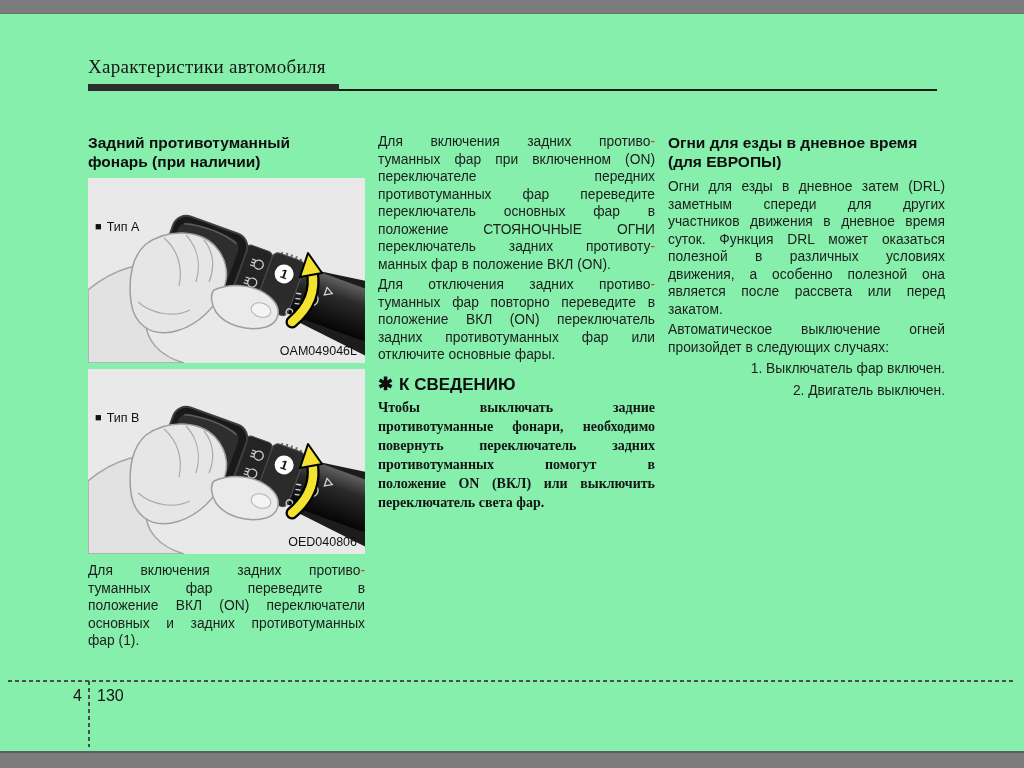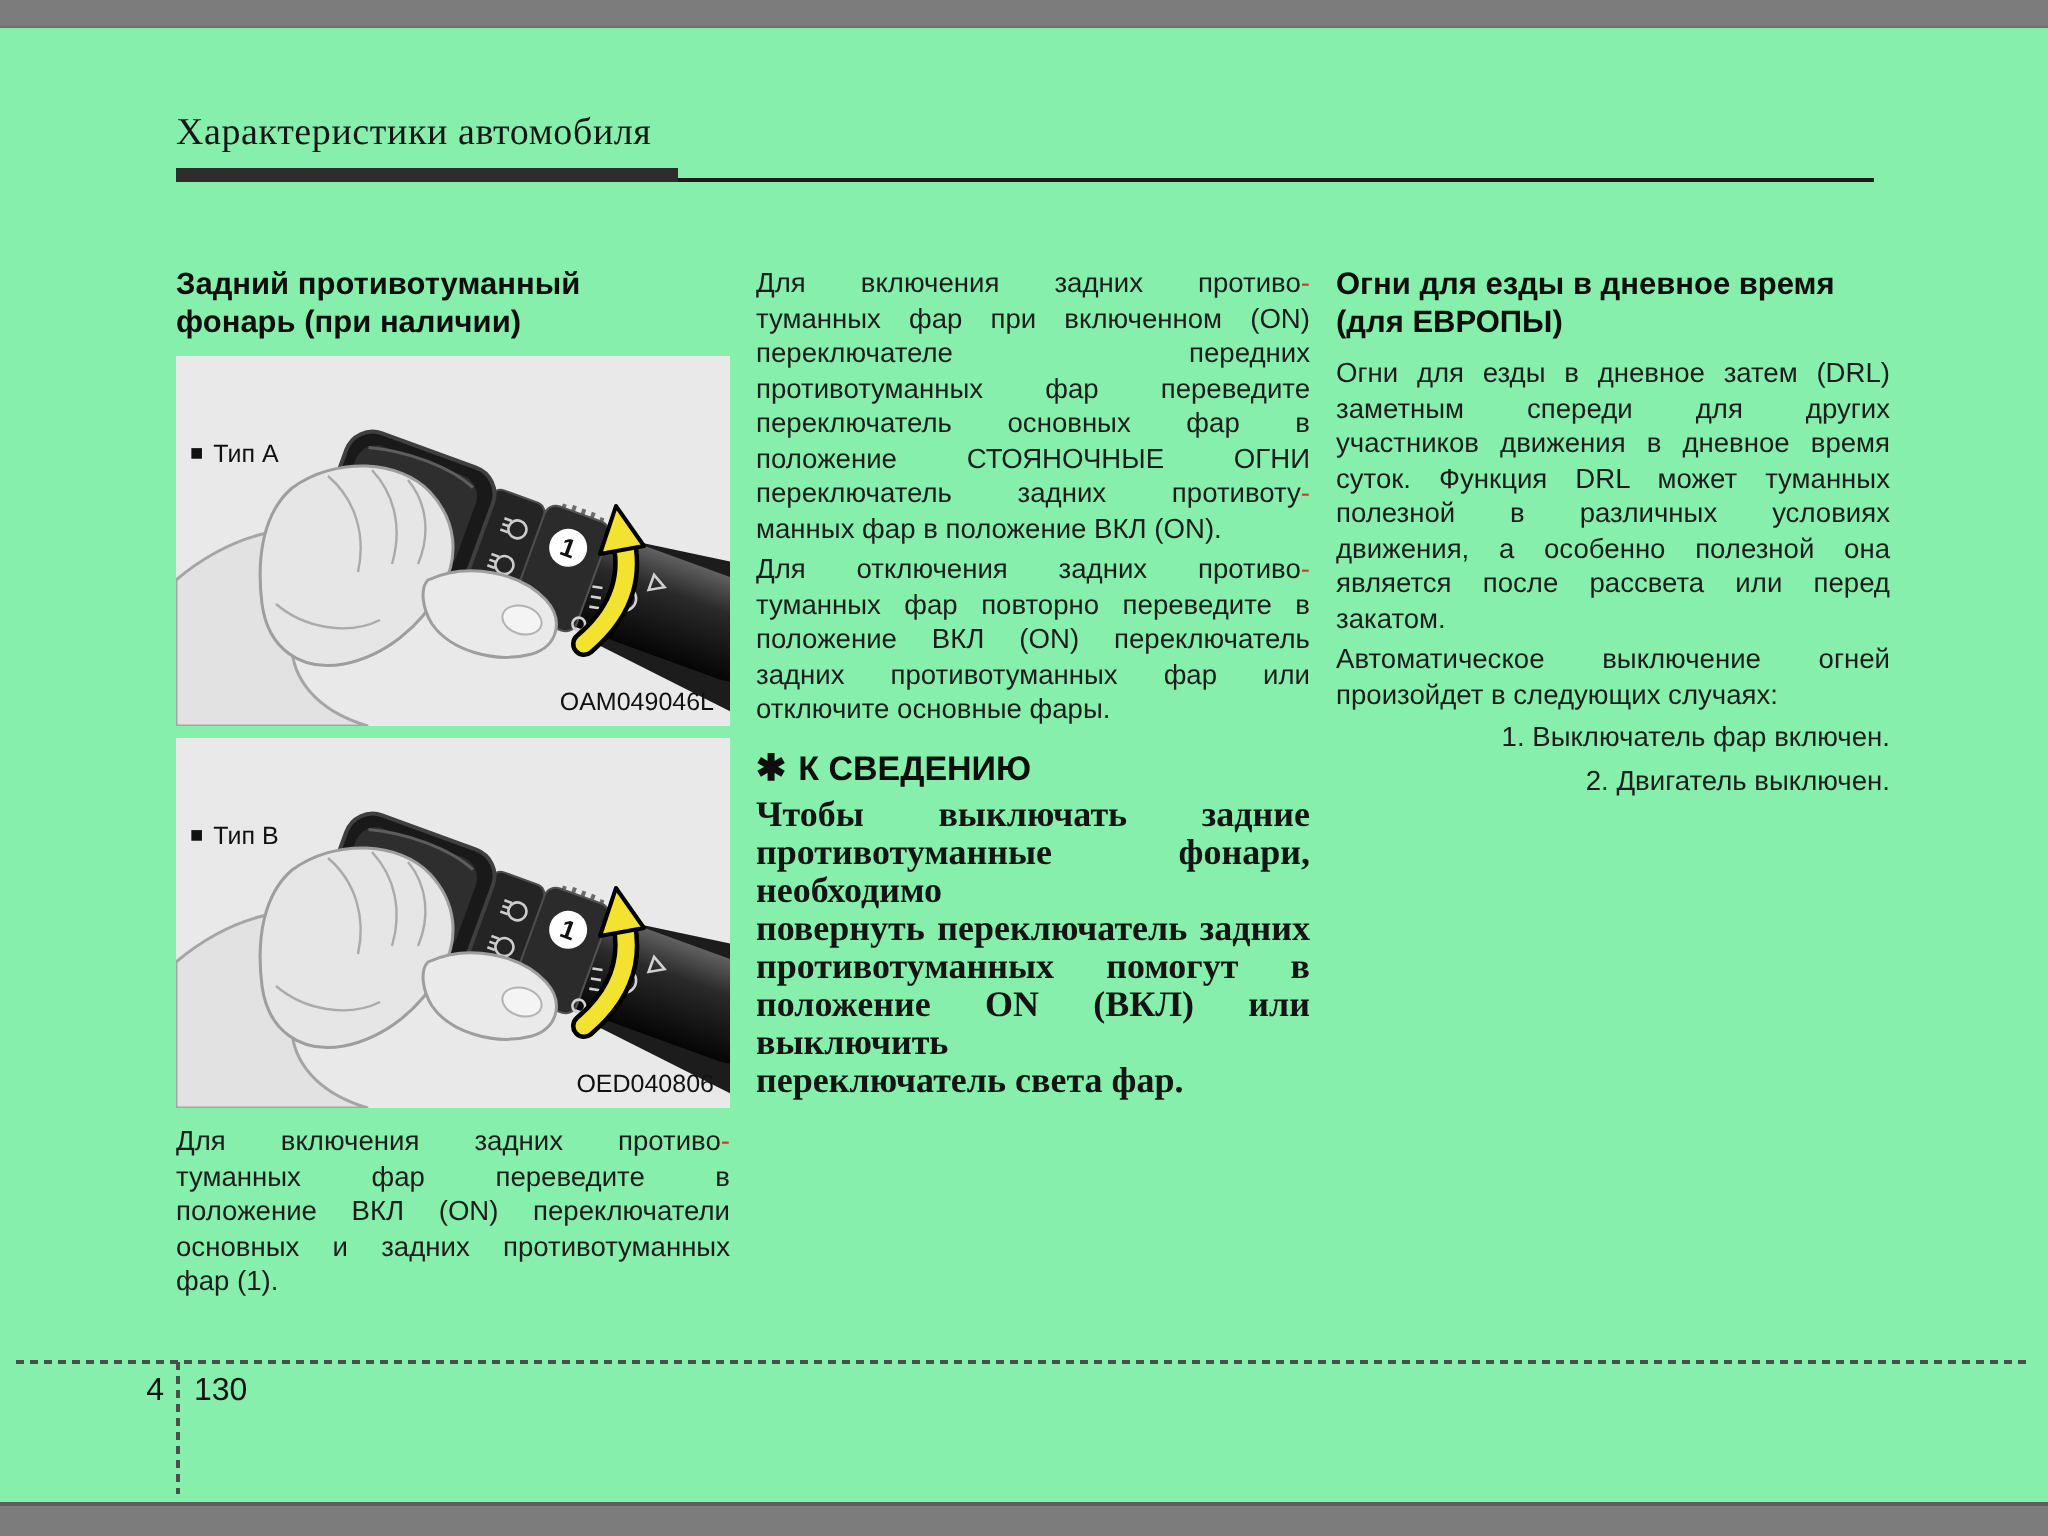--- a/index.html
+++ b/index.html
@@ -24,21 +24,21 @@
   .figure{position:relative;width:277px;height:185px;background:#e9e9e9;margin-bottom:6px;}
   .fig-label{position:absolute;top:17px;left:7px;font-size:12.5px;color:#111;margin-top:24px;}
   .fig-label .square{font-size:11px;margin-right:5px;position:relative;top:-1px;}
   .fig-code{position:absolute;bottom:3px;right:8px;font-size:12.5px;color:#111;}
   .figure svg{display:block;width:277px;height:185px;}
 
   .para{margin:0 0 3px 0;}
   .note-head{margin-top:12px;font-size:17px;font-weight:bold;color:#0e0e0e;}
   .note-head .sym{font-size:18px;margin-right:6px;}
   .note-body{margin-top:5px;font-family:"Liberation Serif",serif;font-weight:bold;
-        font-size:18px;line-height:19px;color:#141414;}
+        font-size:14px;line-height:19px;color:#141414;}
 
   .list{margin-top:2px;}
   .list-item{line-height:19px;margin-bottom:3px;text-align:right;}
 
   .dash-h{position:absolute;left:8px;right:8px;top:680px;height:2px;
         background:repeating-linear-gradient(90deg,#4d4d4d 0 4px,transparent 4px 7px);}
   .dash-v{position:absolute;left:88px;top:681px;width:2px;height:66px;
         background:repeating-linear-gradient(180deg,#4d4d4d 0 4px,transparent 4px 7px);}
   .pageno-chapter{position:absolute;left:38px;top:687px;width:44px;text-align:right;font-size:16px;color:#141414;}
   .pageno-page{position:absolute;left:97px;top:687px;font-size:16px;color:#141414;}
@@ -179,21 +179,21 @@
 
     <div class="col">
       <div class="col-title">
         <div>Огни для езды в дневное время</div>
         <div>(для ЕВРОПЫ)</div>
       </div>
       <div class="para">
           <div class="jline"><span>Огни для езды в дневное затем (DRL)</span></div>
           <div class="jline"><span>заметным спереди для других</span></div>
           <div class="jline"><span>участников движения в дневное время</span></div>
-          <div class="jline"><span>суток. Функция DRL может туманных</span></div>
+          <div class="jline"><span>суток. Функция DRL может оказаться</span></div>
           <div class="jline"><span>полезной в различных условиях</span></div>
           <div class="jline"><span>движения, а особенно полезной она</span></div>
           <div class="jline"><span>является после рассвета или перед</span></div>
           <div class="jline jlast"><span>закатом.</span></div>
         </div>
       <div class="para">
           <div class="jline"><span>Автоматическое выключение огней</span></div>
           <div class="jline jlast"><span>произойдет в следующих случаях:</span></div>
         </div>
       <div class="list">

